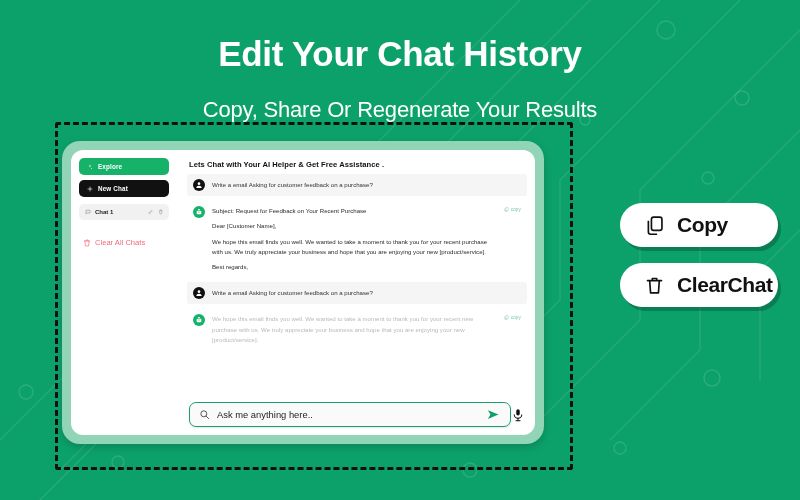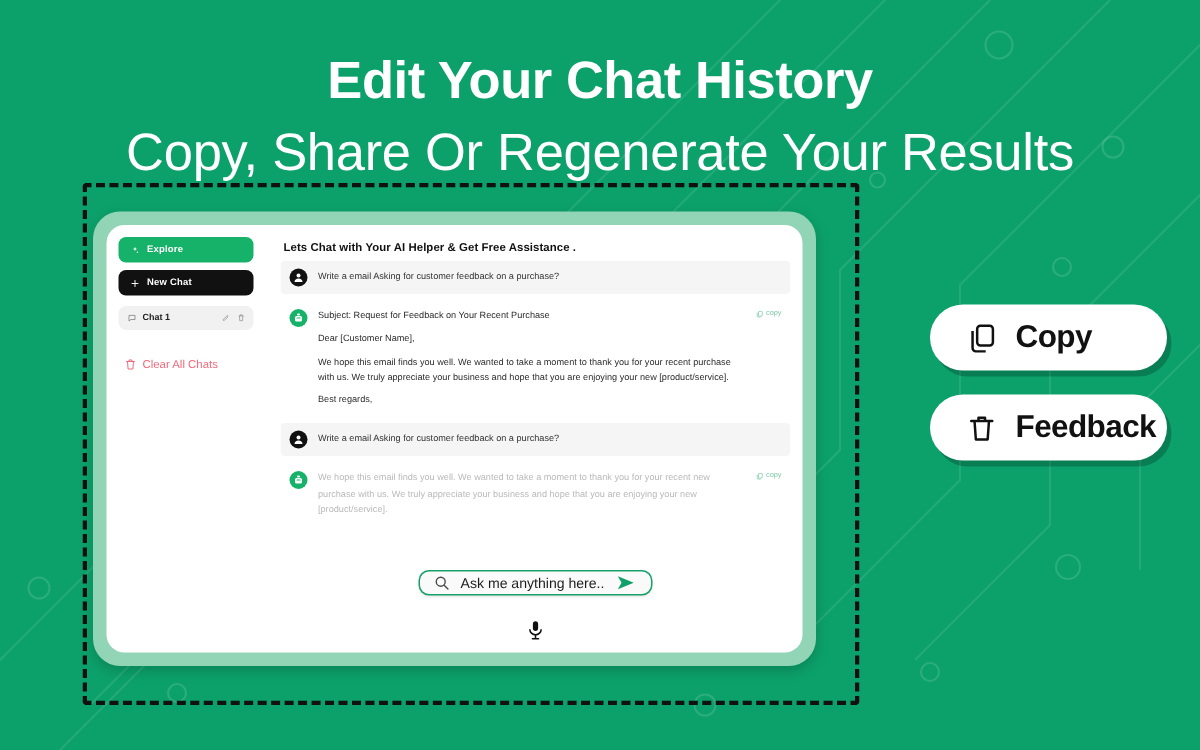--- a/index.html
+++ b/index.html
@@ -32,23 +32,23 @@
     z-index: 5;
   }
   .title {
     font-size: 35px;
     font-weight: bold;
     color: #ffffff;
     letter-spacing: -0.3px;
     line-height: 1.15;
   }
   .subtitle {
-    font-size: 35px;
+    font-size: 22px;
     color: #ffffff;
-    margin-top: 8px;
+    margin-top: 23px;
     letter-spacing: -0.2px;
   }
 
   
   .dashed-frame {
     position: absolute;
     left: 55px;
     top: 122px;
     width: 518px;
     height: 348px;
@@ -195,23 +195,22 @@
     align-items: center;
     gap: 2px;
     font-size: 4.9px;
     color: #7fc9a6;
   }
 
   
   .composer {
     display: flex;
     align-items: center;
-    gap: 16px;
+    gap: 0;
     padding: 6px 2px 2px 2px;
-    flex-direction: column;
   }
   .search-box {
     flex: 1;
     height: 25px;
     background: #fafafa;
     border: 1.4px solid #19a06a;
     border-radius: 7px;
     display: flex;
     align-items: center;
     gap: 7px;
@@ -442,16 +441,16 @@
     <span class="action-label">Copy</span>
   </div>
 
 
   <div class="action-btn">
     <svg width="21" height="21" viewBox="0 0 24 24">
       <path d="M4 6.5h16" stroke="#111" stroke-width="1.9" stroke-linecap="round"></path>
       <path d="M9.5 6.5V4h5v2.5" fill="none" stroke="#111" stroke-width="1.9" stroke-linejoin="round"></path>
       <path d="M6.5 6.5l1 14h9l1-14" fill="none" stroke="#111" stroke-width="1.9" stroke-linejoin="round"></path>
     </svg>
-    <span class="action-label">Feedback</span>
+    <span class="action-label">ClearChat</span>
   </div>
 
 </div>
 
 </body></html>

